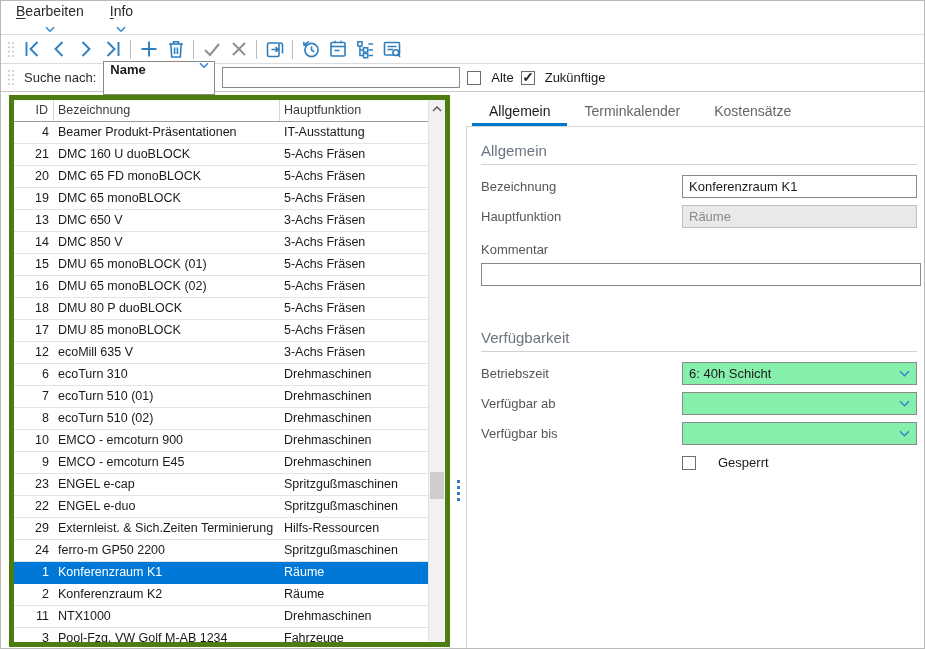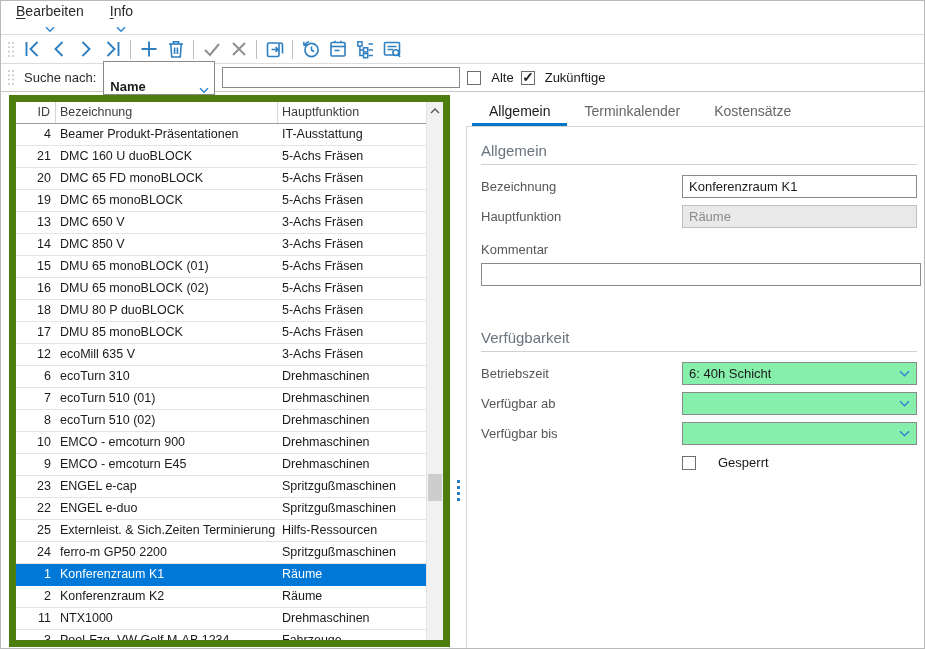--- a/index.html
+++ b/index.html
@@ -14,31 +14,31 @@
 
   
   .toolbar{height:29px;flex:0 0 29px;display:flex;align-items:center;border-bottom:1px solid #dcdcdc;padding-left:3px;}
   .grip{display:flex;align-items:center;margin:0 3px;}
   .tbtn{width:27px;height:25px;display:flex;align-items:center;justify-content:center;background:none;border:none;padding:0;cursor:default;}
   .sep{width:1px;height:19px;background:#bdbdbd;margin:0 4px;flex:0 0 1px;}
 
   
   .searchbar{height:28px;flex:0 0 28px;display:flex;align-items:center;border-bottom:1px solid #c8c8c8;padding-left:3px;}
   .searchbar .lbl{margin:0 7px 0 6px;color:#2b2b2b;}
-  .name-combo{width:112px;height:34px;border:1px solid #8a8a8a;background:#fff;display:flex;align-items:flex-end;justify-content:space-between;padding:0 5px 0 6px;font-weight:bold;}
+  .name-combo{width:112px;height:34px;border:1px solid #8a8a8a;background:#fff;display:flex;align-items:flex-start;justify-content:space-between;padding:0 5px 0 6px;font-weight:bold;}
   .search-input{width:238px;height:21px;border:1px solid #8a8a8a;margin-left:7px;padding:0 5px;font:inherit;}
   .cb{display:flex;align-items:center;gap:10px;margin-left:7px;cursor:default;}
   .cbbox{width:14px;height:14px;border:1px solid #6e6e6e;background:#fff;position:relative;flex:0 0 14px;}
   .cbbox.checked::after{content:"✓";position:absolute;top:-3px;left:0.5px;font-size:14px;font-weight:bold;color:#222;}
 
   
   .main{flex:1;display:flex;min-height:0;}
 
   
-  .table-wrap{margin:3px 0 1px 8px;width:441px;flex:0 0 441px;border:7px solid #4d7c0f;background:#fff;position:relative;overflow:hidden;font-size:12.5px;}
+  .table-wrap{margin:3px 0 1px 8px;width:441px;flex:0 0 441px;border:5px solid #4d7c0f;background:#fff;position:relative;overflow:hidden;font-size:12.5px;}
   .thead{display:flex;height:22px;line-height:21px;border-bottom:1px solid #9c9c9c;padding-right:17px;color:#3c3c3c;}
   .th{white-space:nowrap;overflow:hidden;}
   .col-id{width:40px;text-align:right;padding-right:5px;flex:0 0 40px;}
   .col-bez{flex:1;padding-left:4px;min-width:0;}
   .col-haupt{width:148px;flex:0 0 148px;padding-left:4px;}
   .thead .col-id,.thead .col-bez{border-right:1px solid #d6d6d6;}
   .tr{display:flex;height:22px;line-height:21px;border-bottom:1px solid #e4e4e4;padding-right:17px;cursor:default;}
   .td{white-space:nowrap;overflow:hidden;}
   .tr.selected{background:#0078d7;color:#fff;border-bottom-color:#0078d7;}
   .vscroll{position:absolute;top:0;right:0;bottom:0;width:17px;background:#f1f1f1;border-left:1px solid #e3e3e3;}
@@ -329,21 +329,21 @@
             <div class="td col-id">23</div>
             <div class="td col-bez">ENGEL e-cap</div>
             <div class="td col-haupt">Spritzgußmaschinen</div>
           </div>
           <div class="tr">
             <div class="td col-id">22</div>
             <div class="td col-bez">ENGEL e-duo</div>
             <div class="td col-haupt">Spritzgußmaschinen</div>
           </div>
           <div class="tr">
-            <div class="td col-id">25</div>
+            <div class="td col-id">29</div>
             <div class="td col-bez">Externleist. &amp; Sich.Zeiten Terminierung</div>
             <div class="td col-haupt">Hilfs-Ressourcen</div>
           </div>
           <div class="tr">
             <div class="td col-id">24</div>
             <div class="td col-bez">ferro-m GP50 2200</div>
             <div class="td col-haupt">Spritzgußmaschinen</div>
           </div>
           <div class="tr selected">
             <div class="td col-id">1</div>

